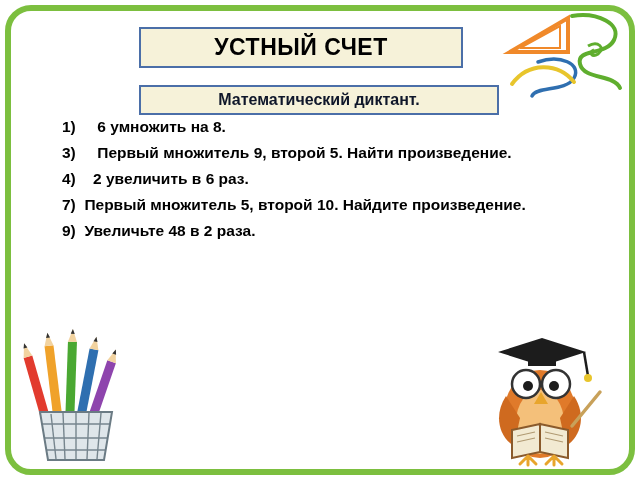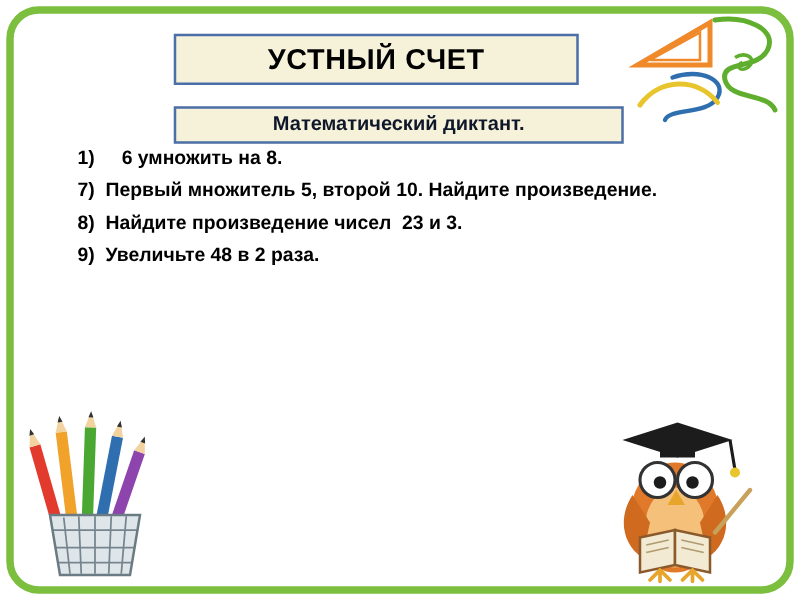--- a/index.html
+++ b/index.html
@@ -141,22 +141,23 @@
   <div class="title-box">
     <span class="title-text">УСТНЫЙ СЧЕТ</span>
   </div>
 
   <div class="subtitle-box">
     <span class="subtitle-text">Математический диктант.</span>
   </div>
 
   <div class="list">
     <p class="list-item">1)     6 умножить на 8.</p>
+    <p class="list-item">3)     Первый множитель 9, второй 5. Найти произведение.</p>
+    <p class="list-item">4)    2 увеличить в 6 раз.</p>
     <p class="list-item">7)  Первый множитель 5, второй 10. Найдите произведение.</p>
-    <p class="list-item">8)  Найдите произведение чисел  23 и 3.</p>
     <p class="list-item">9)  Увеличьте 48 в 2 раза.</p>
   </div>
 
   <div class="deco-pencils">
     <svg viewBox="0 0 120 140" width="120" height="140">
 
       <g stroke-linecap="round">
         <g transform="rotate(-16 40 70)">
           <rect x="18" y="22" width="9" height="70" fill="#e23b2e"></rect>
           <polygon points="18,22 27,22 22.5,8" fill="#f2d3a0"></polygon>

